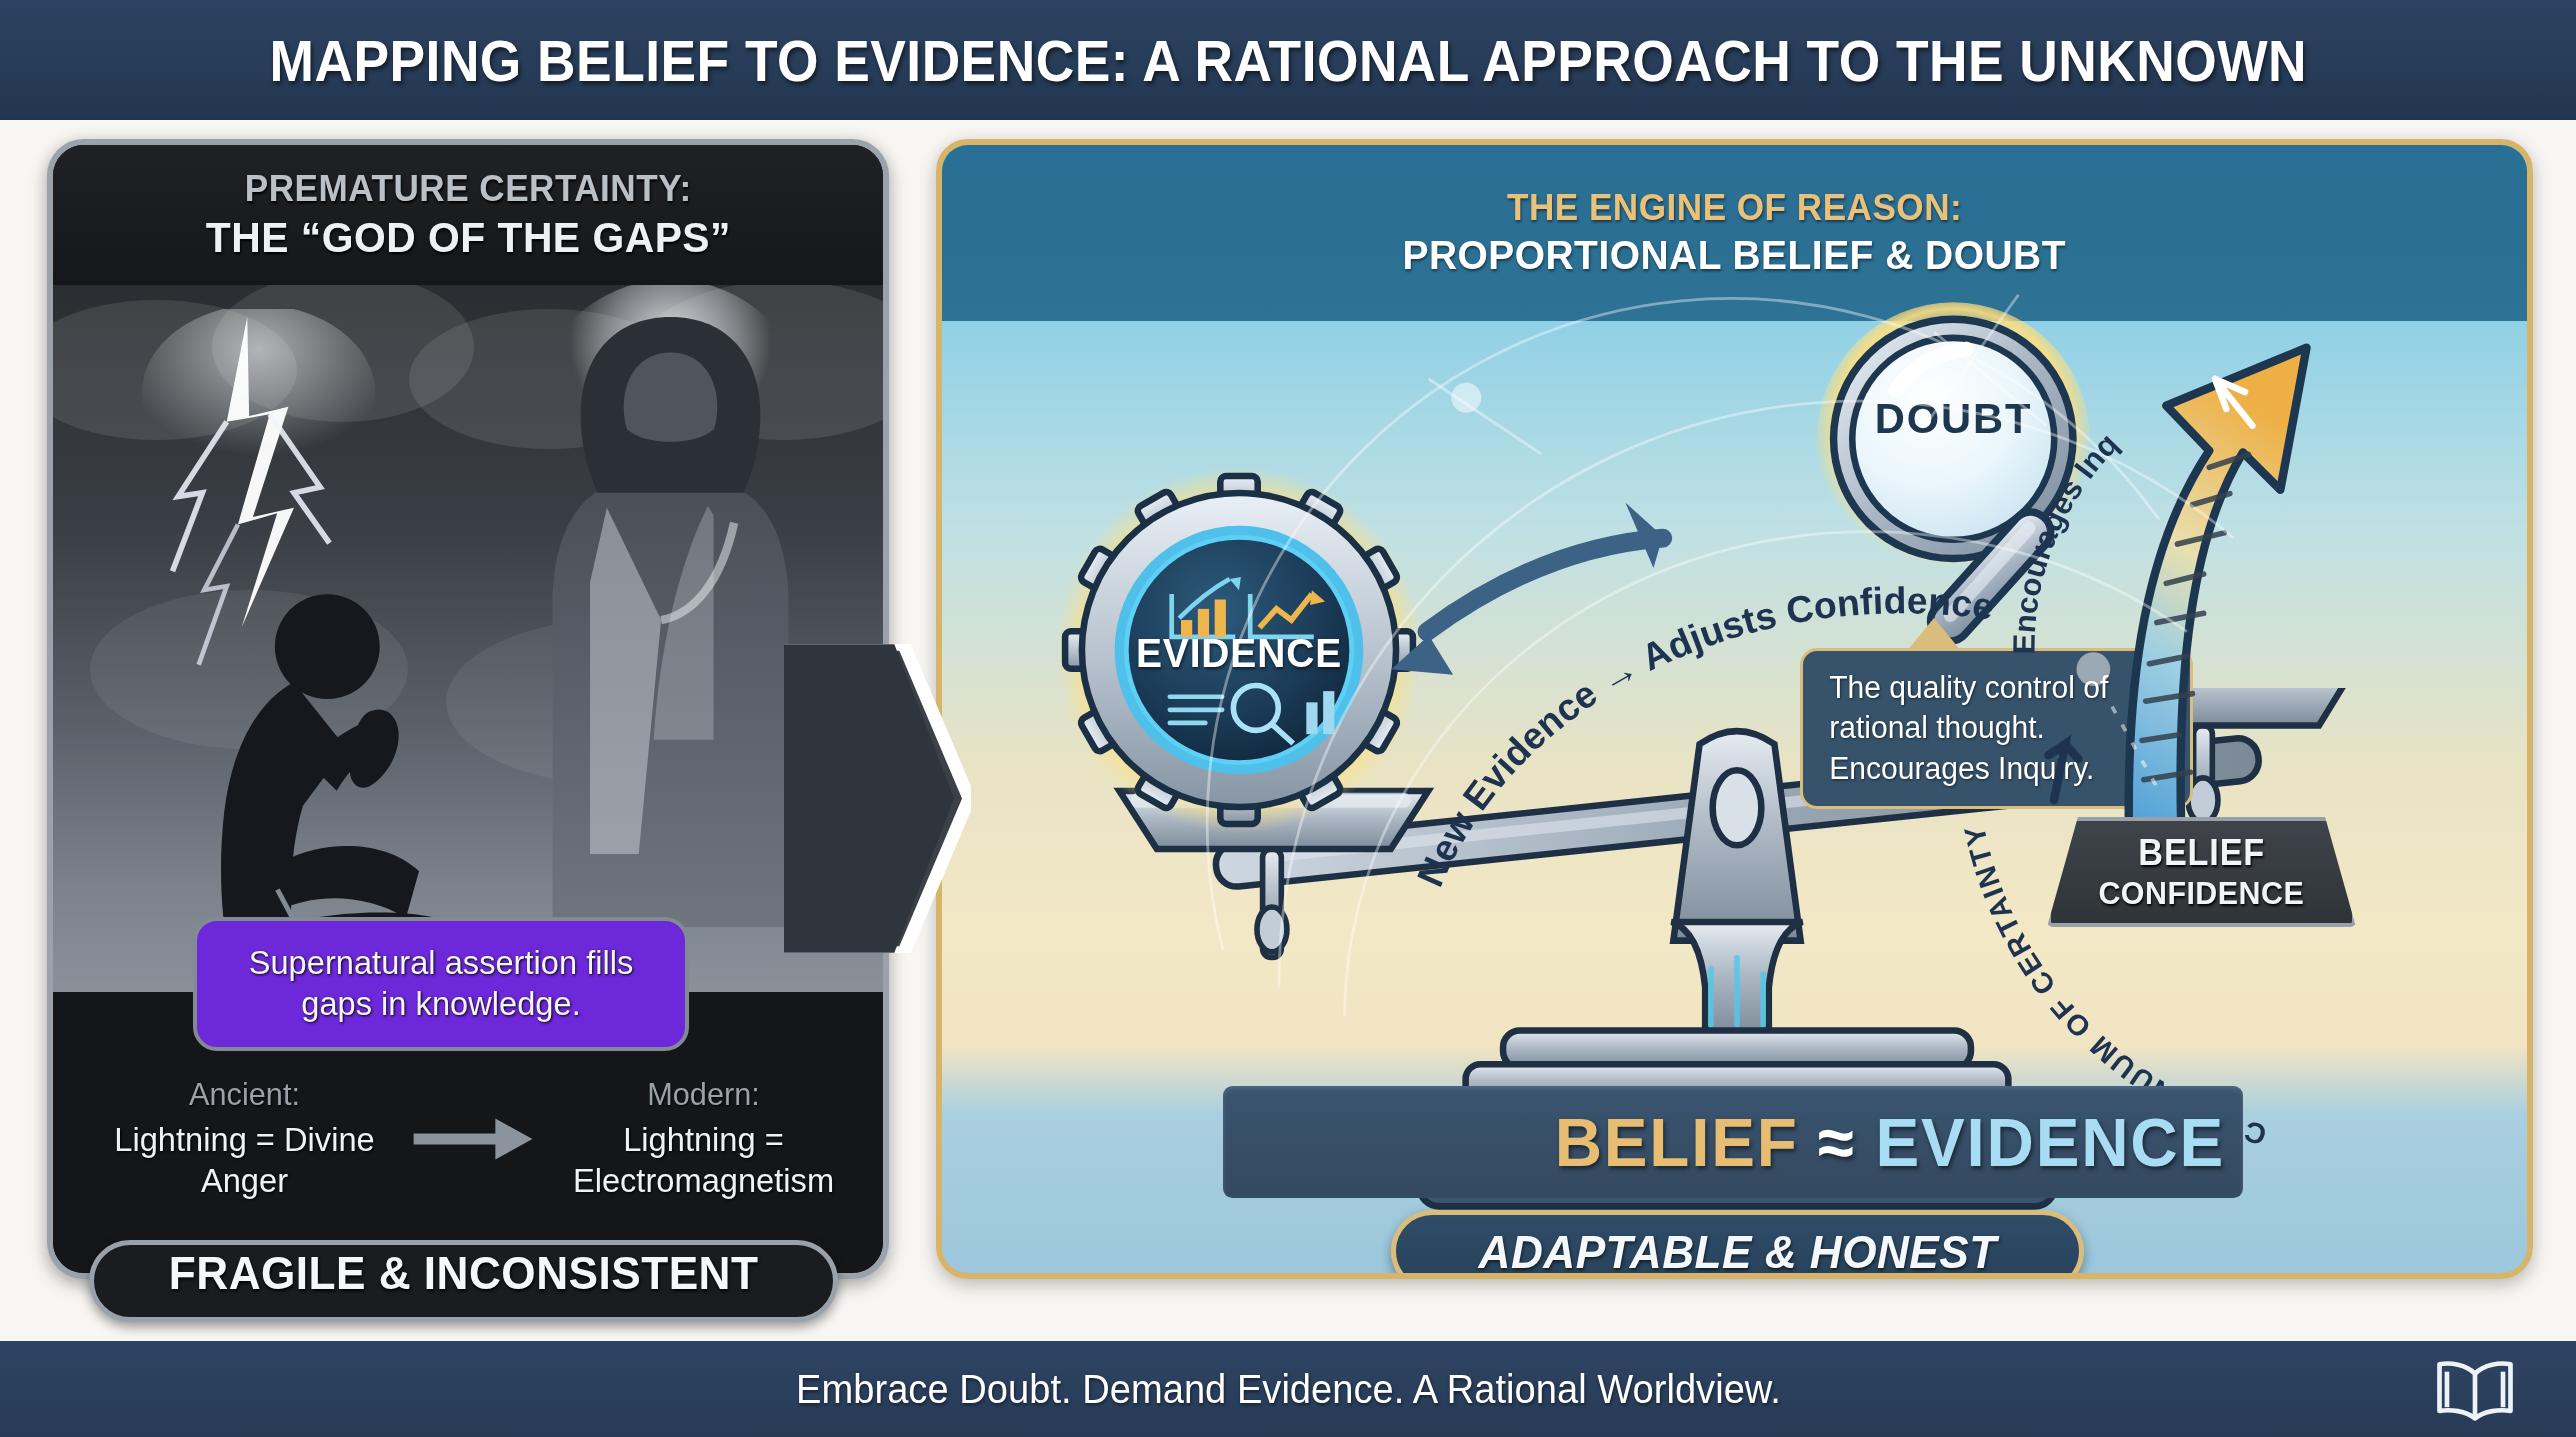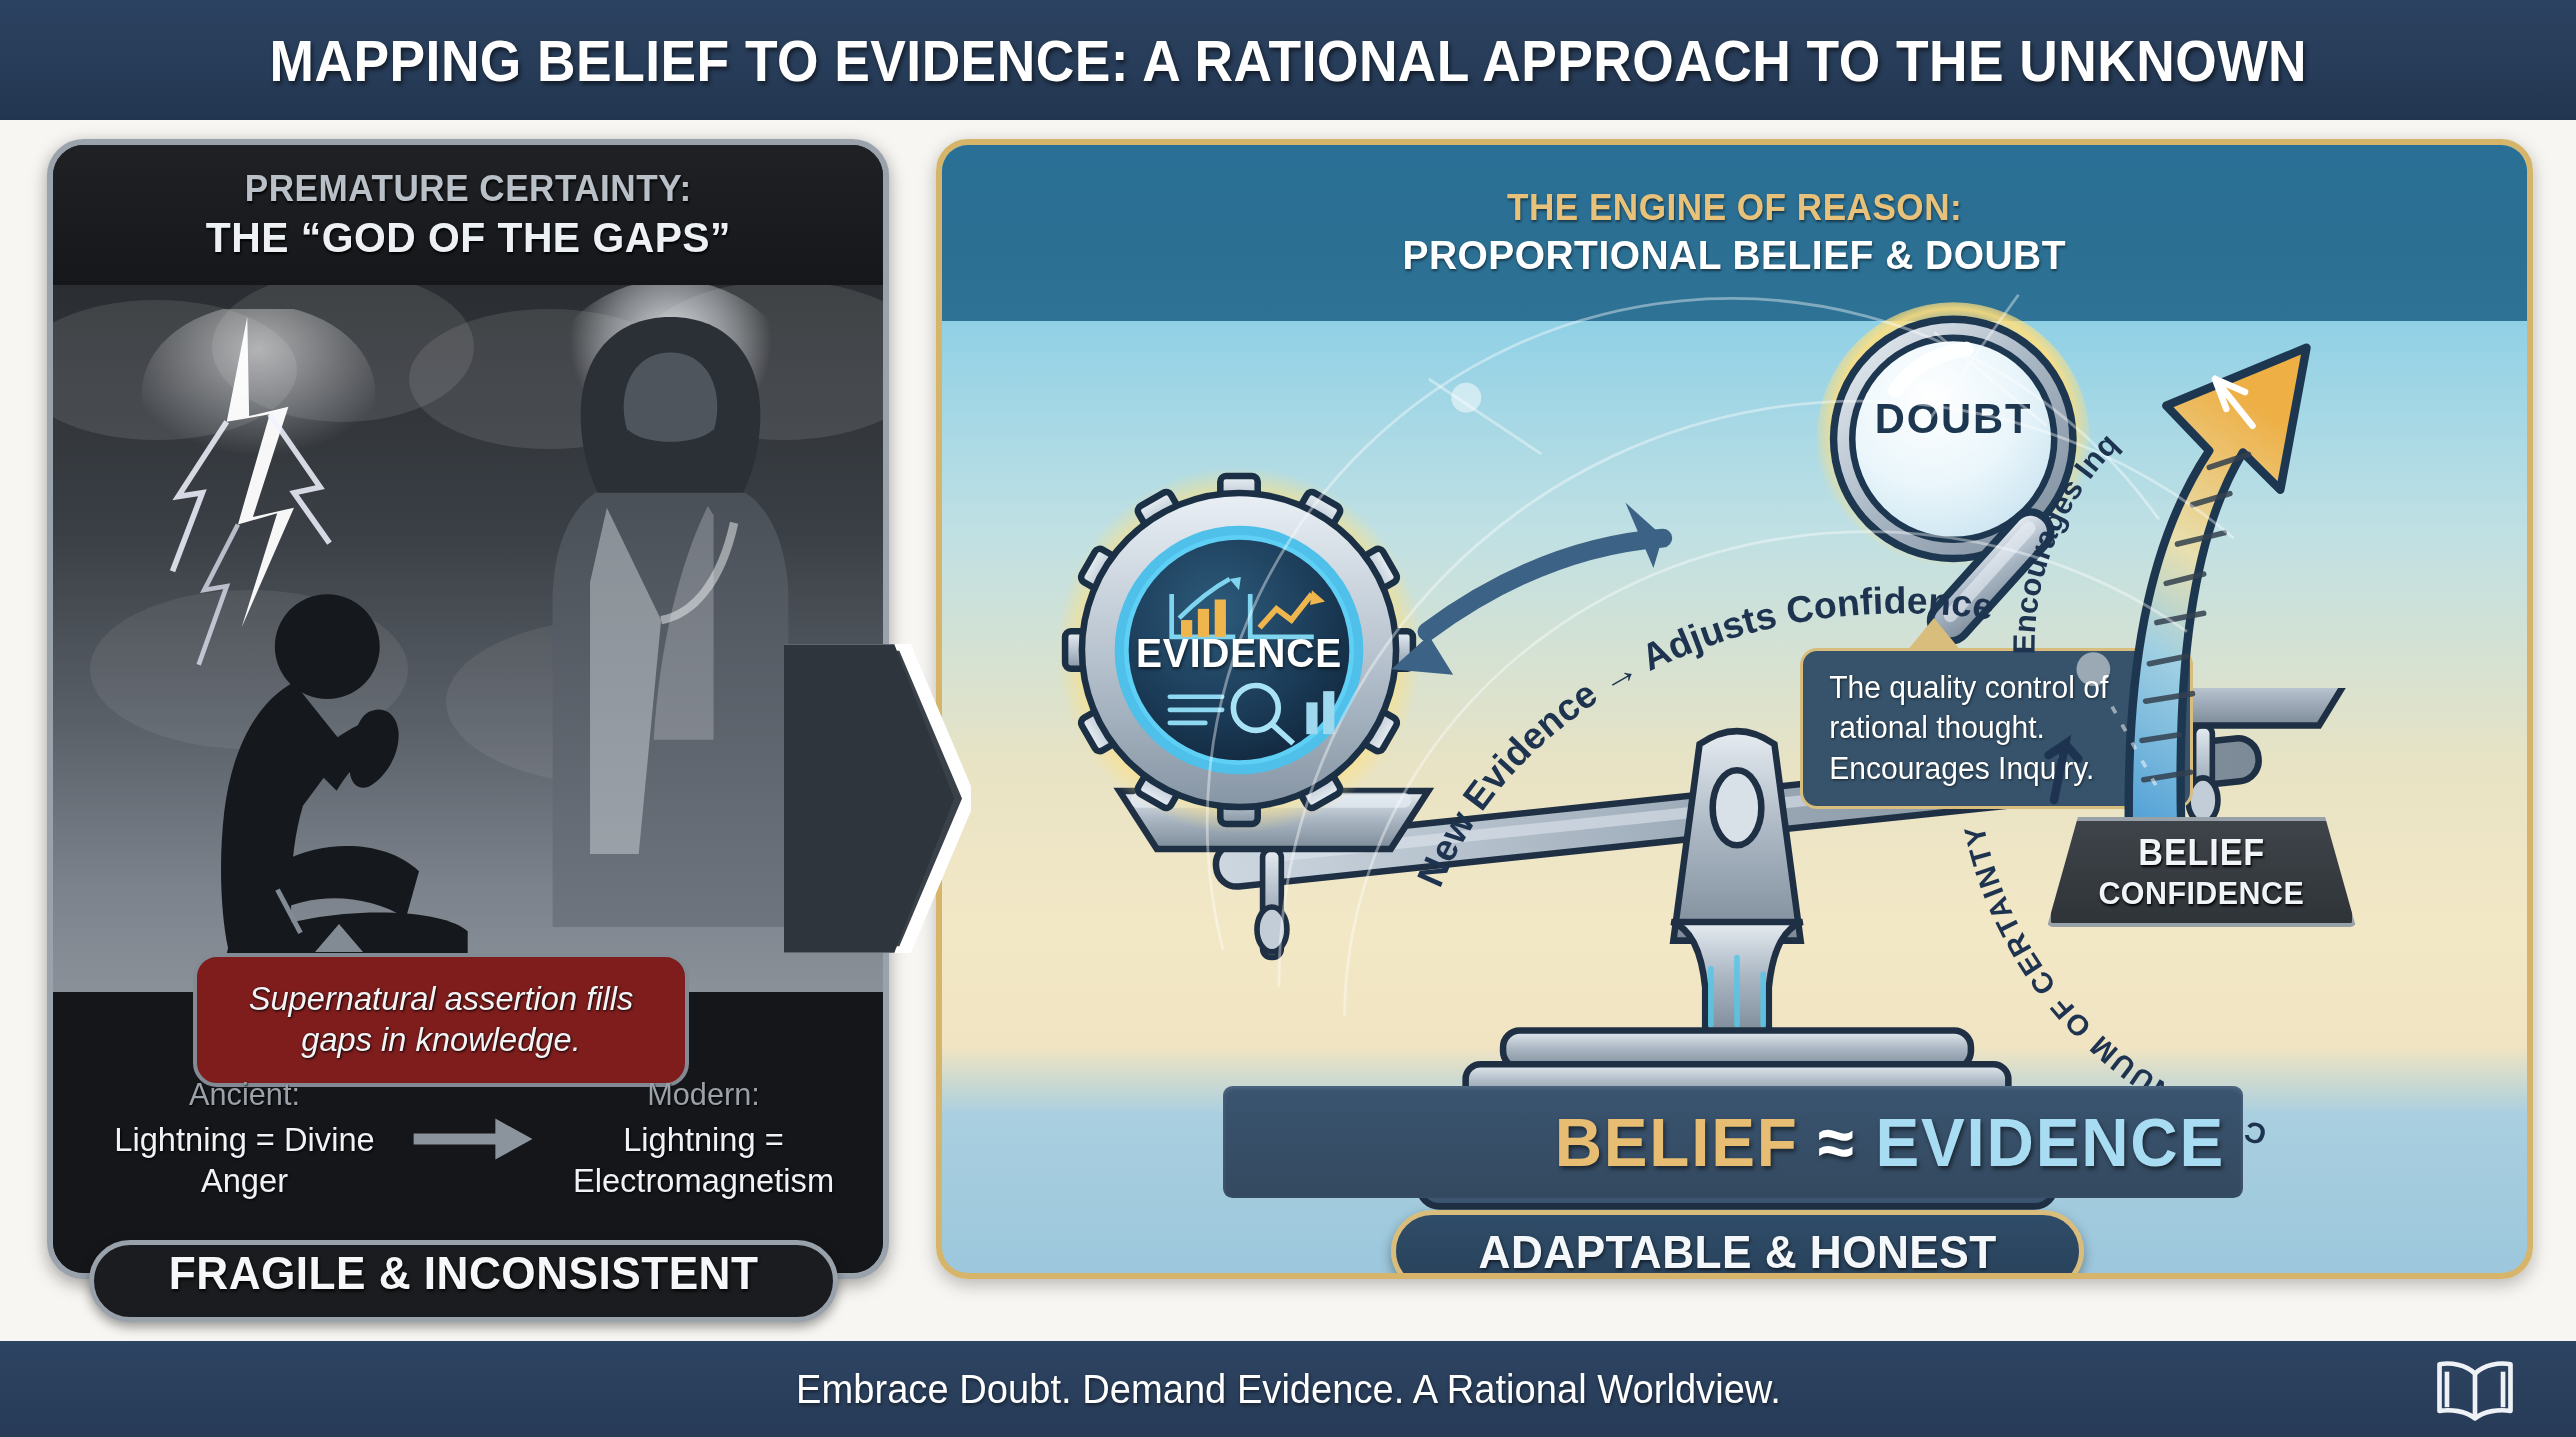--- a/index.html
+++ b/index.html
@@ -73,23 +73,23 @@
     overflow:hidden;
   }
   .cloud{ position:absolute; border-radius:50%; background:rgba(255,255,255,.10); }
   .lp-foot{
     position:absolute; left:0; top:847px; width:100%; height:293px;
     background:#141619;
   }
 
   
   .callout{
-    position:absolute; left:140px; top:808px; width:496px;
+    position:absolute; left:140px; top:772px; width:496px;
     border:4.7px solid #828a94; border-radius:24px;
-    background:#7f1d1d; padding:20.6px 24px 22.5px 24px; z-index:8;font-style:italic;
+    background:#6d28d9; padding:20.6px 24px 22.5px 24px; z-index:8;
   }
   .callout .ctext{
     color:#f2f4f6; font-size:34px; line-height:1.22; text-align:center;
     text-shadow:0.9px 0.9px 2.8px #000; transform:scaleX(.96);
   }
   .callout-tail{
     position:absolute; left:262px; top:779px; width:0;height:0;
     border-left:24px solid transparent; border-right:24px solid transparent;
     border-bottom:28px solid #828a94; z-index:7;
   }
@@ -234,20 +234,21 @@
   .eq-sym{ color:#ffffff; margin:0 20.6px; }
   .eq-evidence{ color:#a8dcf2; }
 
   
   .badge-right{
     position:absolute; left:449px; top:1065px; width:693px; height:82px;
     background:linear-gradient(180deg,#2f4c68 0%,#28415a 100%);
     border:5.6px solid #d9bd7c; border-radius:41px;
     display:flex; align-items:center; justify-content:center; z-index:25;
     box-shadow:0 4.7px 11.2px rgba(0,0,0,.35);
+    font-style:italic;
   }
   .badge-right .btext{
     color:#f5f8fb; font-size:47px; font-weight:bold; letter-spacing:0.5px;
     text-shadow:0.9px 1.9px 3.7px rgba(0,0,0,.6); transform:scaleX(.94);
   }
 
   
   .curved-svg{ position:absolute; left:0; top:0; width:1597px; height:1140px; z-index:15; pointer-events:none; }
   .curved-svg text{
     font-family:"Liberation Sans", sans-serif; font-weight:bold;

